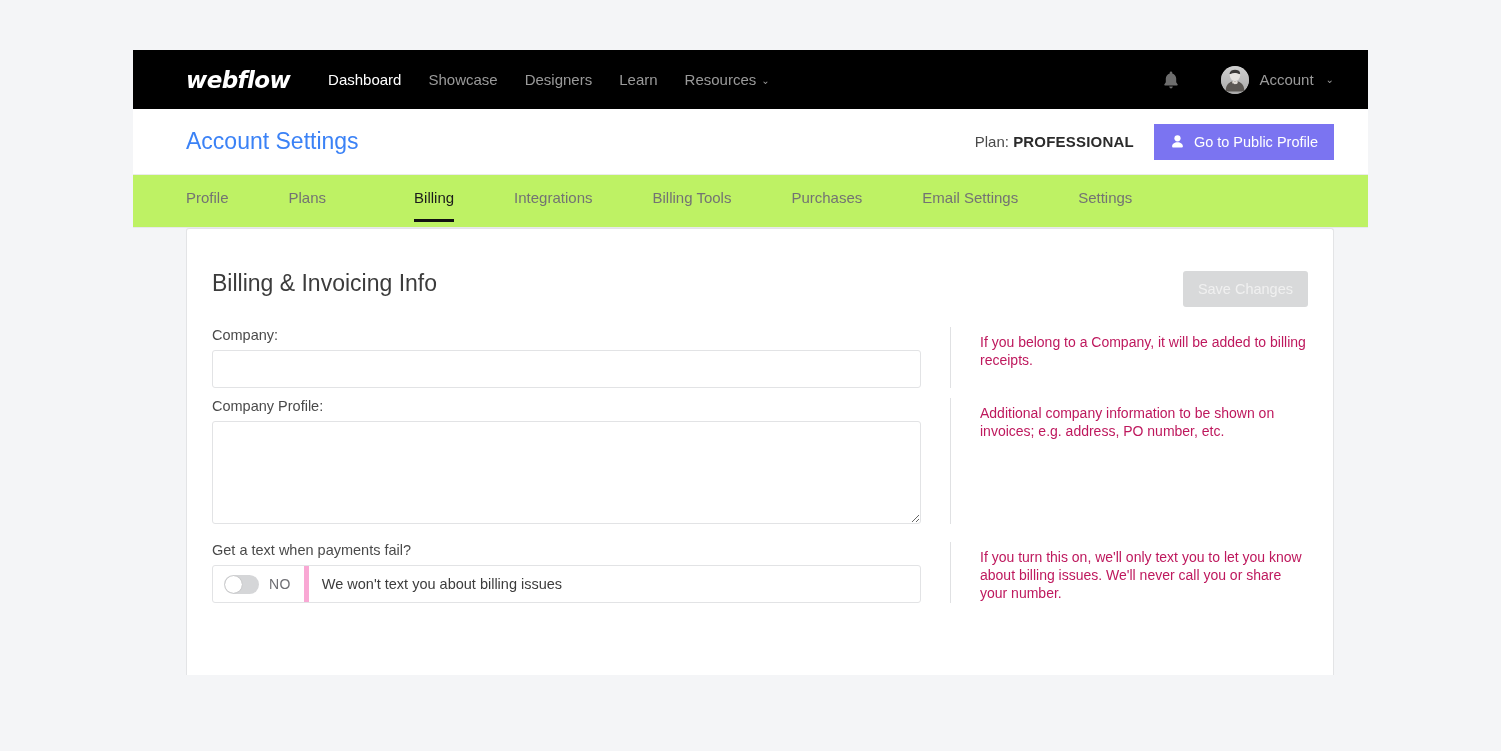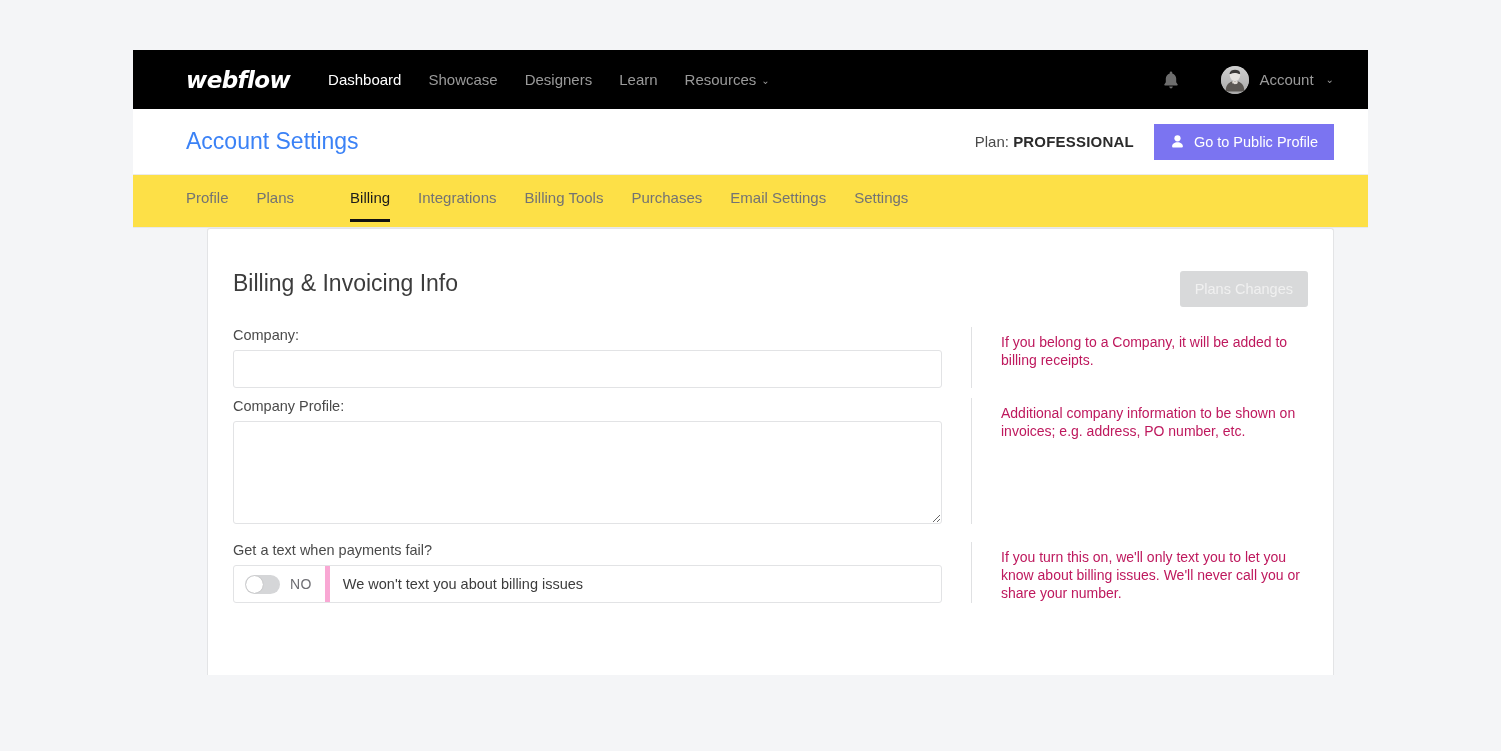--- a/index.html
+++ b/index.html
@@ -116,25 +116,26 @@
     gap: 9px;
     font-size: 14.5px;
     font-family: "Liberation Sans", sans-serif;
     cursor: pointer;
   }
   .btn-primary svg { display: block; }
 
   
   .tabs {
     height: 53px;
-    background: #fde047;
+    background: #bef264;
     display: flex;
     align-items: flex-start;
     padding: 0 34px 0 53px;
     border-bottom: 1px solid #e7e8ea;
+    gap: 32px;
   }
   .tab {
     font-size: 15px;
     color: #737373;
     padding: 14px 0 13px;
     margin-right: 28px;
     border-bottom: 3px solid transparent;
     cursor: pointer;
     white-space: nowrap;
   }
@@ -146,21 +147,20 @@
     padding: 0 34px 0 53px;
     height: calc(100% - 59px - 66px - 53px);
   }
   .card {
     background: #ffffff;
     border: 1px solid #e3e4e6;
     border-bottom: none;
     border-radius: 3px 3px 0 0;
     height: 100%;
     padding: 25px 25px 0 25px;
-    margin-left: 21px;
   }
   .card-head {
     display: flex;
     align-items: flex-start;
     padding: 17px 0 0 0;
   }
   .card-title {
     font-size: 23px;
     color: #3c3c3c;
     font-weight: 400;
@@ -368,21 +368,21 @@
     <div class="tab">Purchases</div>
     <div class="tab">Email Settings</div>
     <div class="tab">Settings</div>
   </div>
 
   <div class="card-area">
     <div class="card">
 
       <div class="card-head">
         <div class="card-title">Billing &amp; Invoicing Info</div>
-        <button class="btn-disabled">Plans Changes</button>
+        <button class="btn-disabled">Save Changes</button>
       </div>
 
       <div class="form-body">
 
         <div class="row">
           <div class="row-left">
             <label class="field-label">Company:</label>
             <input class="text-input" type="text" value="" placeholder="" style="">
           </div>
           <div class="row-right">

